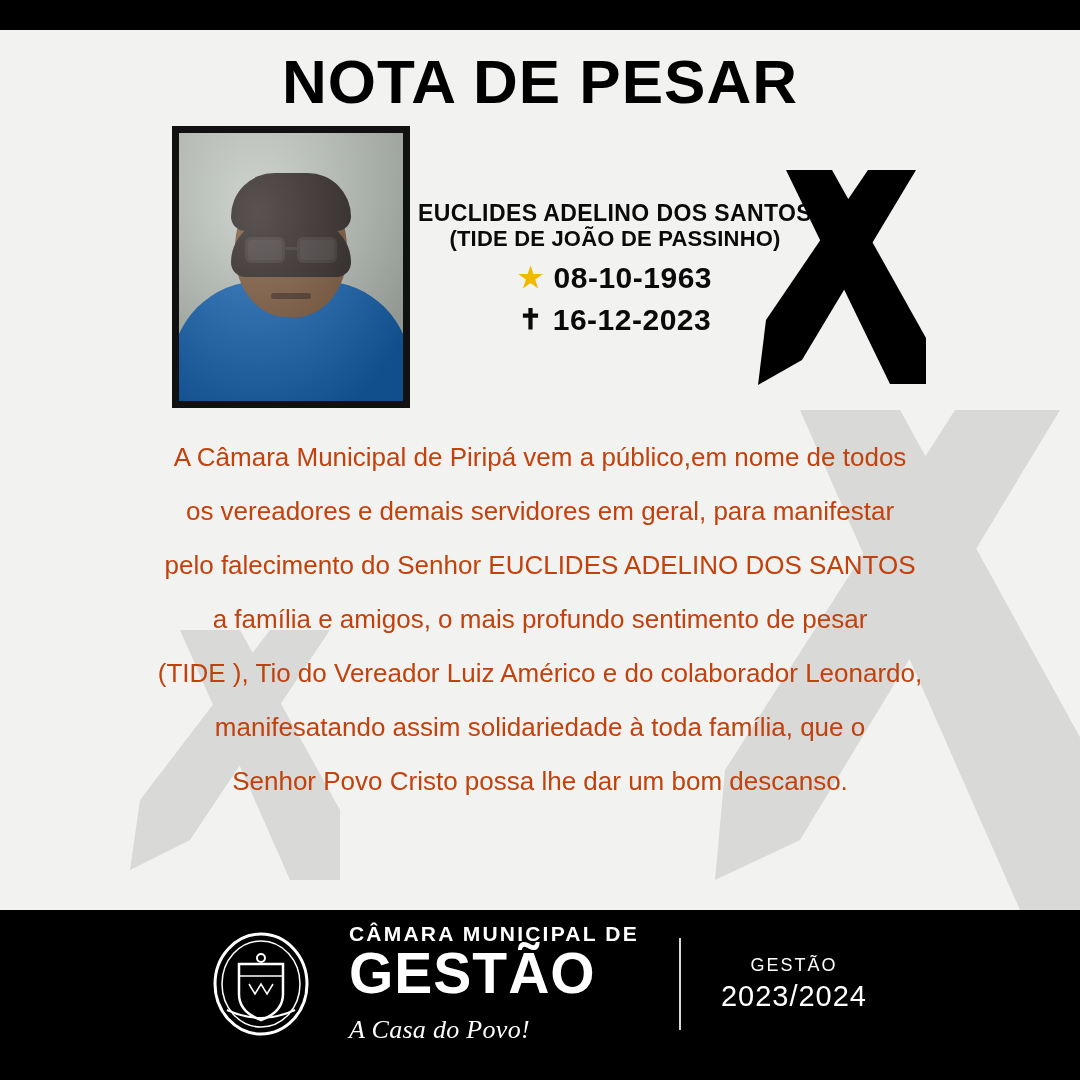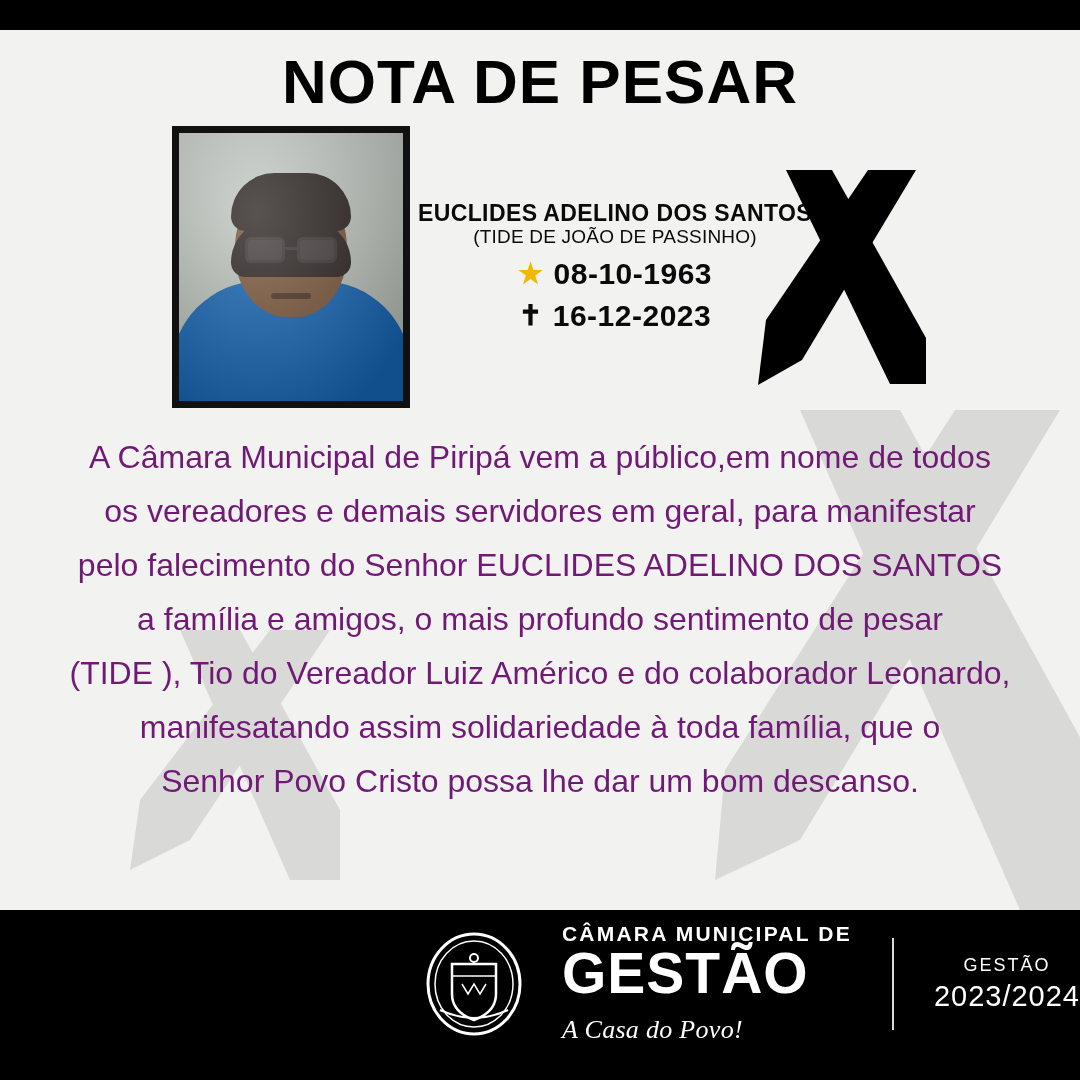--- a/index.html
+++ b/index.html
@@ -110,50 +110,50 @@
   .deceased {
     position: absolute;
     left: 415px; top: 170px; width: 400px;
     text-align: center;
     color: #0a0a0a;
   }
   .d-name {
     font-size: 23px; font-weight: bold; letter-spacing: .4px; line-height: 1.15;
   }
   .d-alias {
-    font-size: 19px; font-weight: normal; letter-spacing: .2px; line-height: 1.2;
+    font-size: 22px; font-weight: bold; letter-spacing: .2px; line-height: 1.2;
   }
   .d-date {
     margin-top: 8px;
     font-size: 30px; font-weight: bold; letter-spacing: .5px;
     display: flex; align-items: center; justify-content: center; gap: 10px;
   }
   .d-date .sym { font-size: 28px; line-height: 1; }
   .star { color: #f0b800; font-size: 30px; }
   .cross { color: #0a0a0a; font-size: 30px; font-weight: bold; }
 
   .ribbon-black {
     position: absolute; right: 150px; top: 140px; width: 190px; height: 235px;
   }
 
   .body-text {
     position: absolute;
     left: 60px; top: 400px; width: 960px;
     text-align: center;
-    color: #701a75;
-    font-size: 32px;
+    color: #c2410c;
+    font-size: 26px;
     line-height: 54px;
   }
   .body-text .ln { display: block; white-space: nowrap; }
 
   .footer {
     position: absolute;
     left: 0; top: 910px; width: 1080px; height: 148px;
     background: #000;
-    display: flex; align-items: center; justify-content: flex-end; gap: 40px;
+    display: flex; align-items: center; justify-content: center; gap: 40px;
   }
   .crest {
     width: 96px; height: 104px; position: relative; flex: none;
   }
   .crest-text { color: #fff; }
   .crest-line1 {
     font-size: 21px; font-weight: bold; letter-spacing: 2.2px; line-height: 1;
   }
   .crest-line2 {
     font-size: 57px; font-weight: bold; letter-spacing: 1px; line-height: 1.05;

